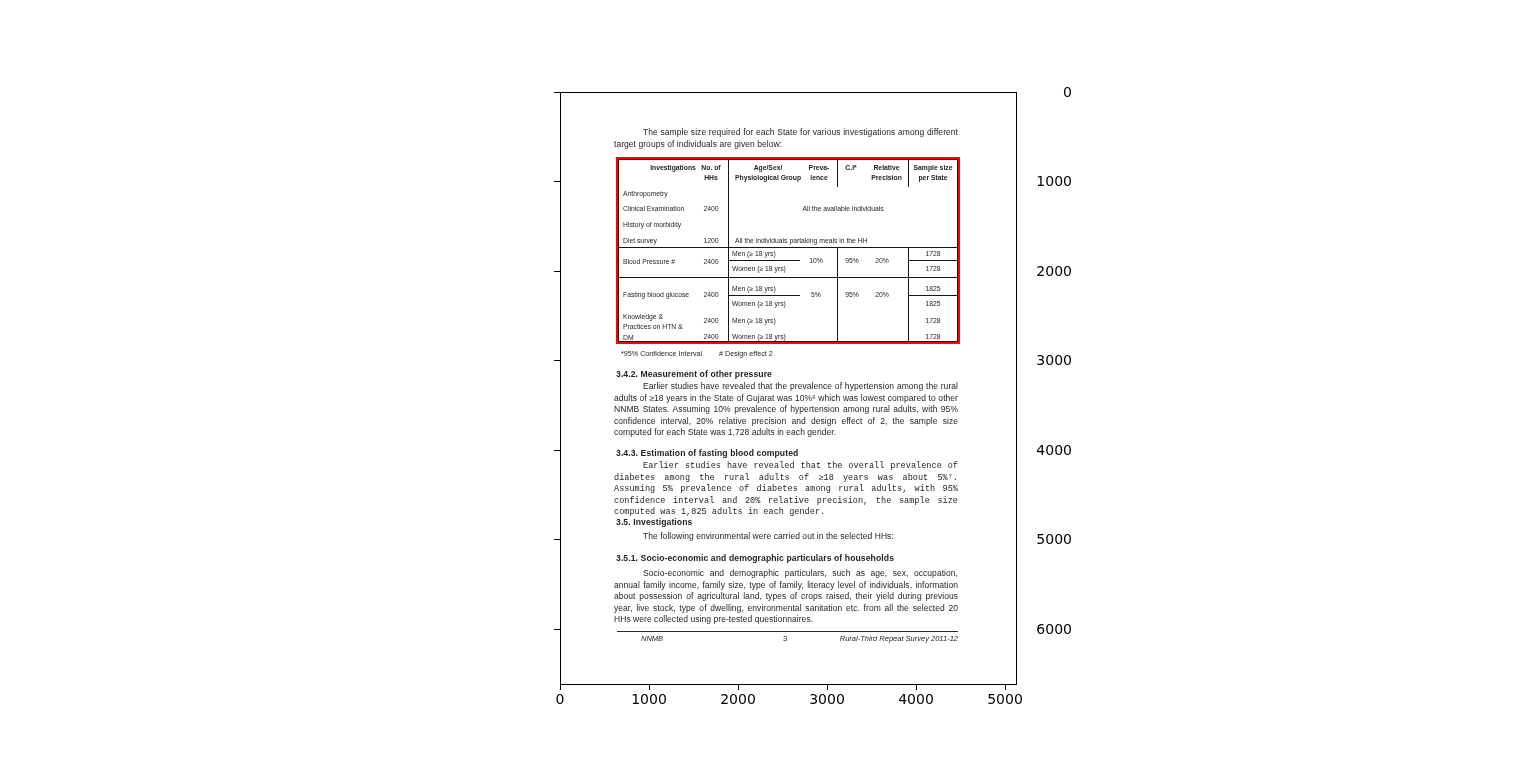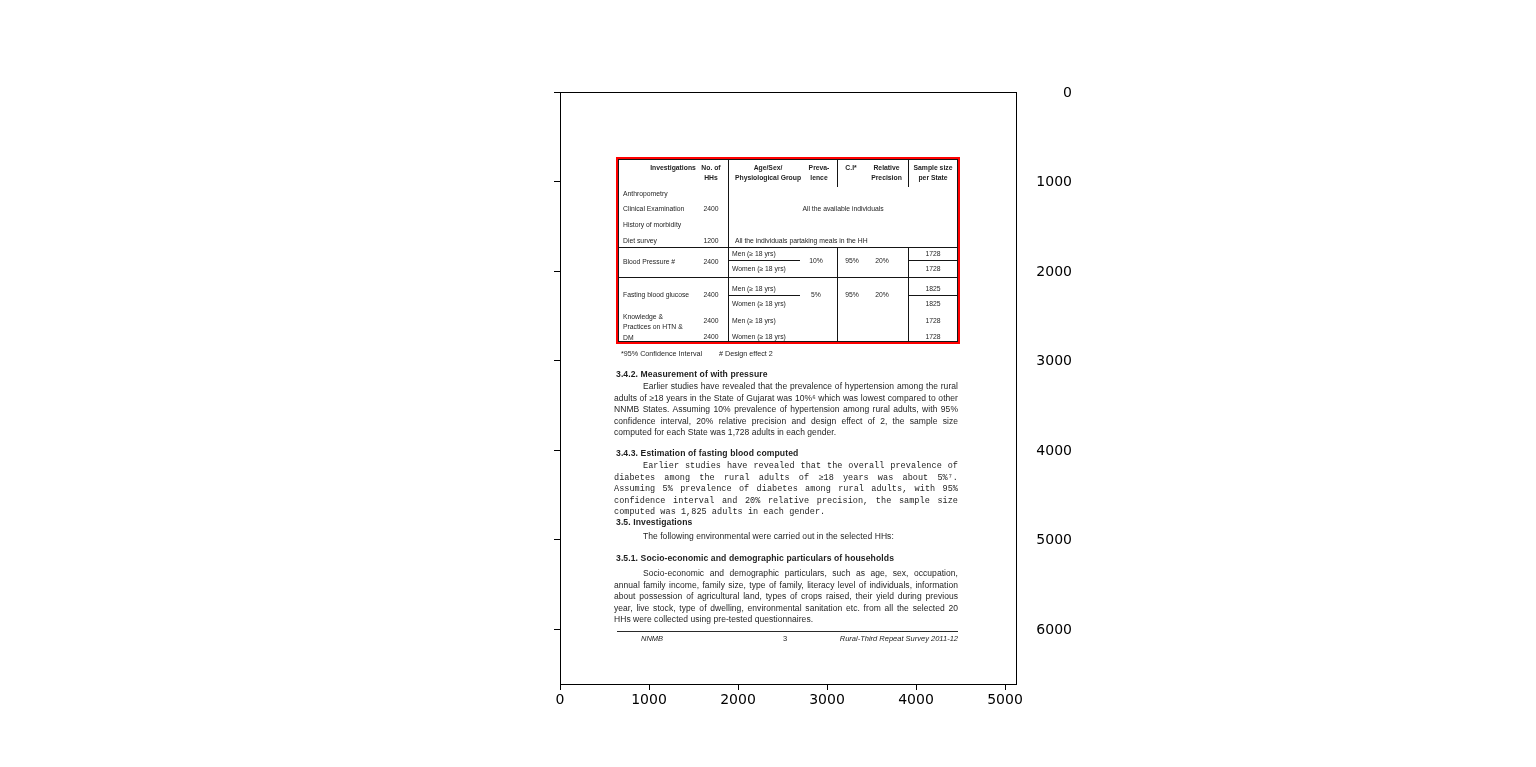--- a/index.html
+++ b/index.html
@@ -60,20 +60,21 @@
   <div class="xtick-label" style="left:560px">0</div>
   <div class="xtick-label" style="left:649px">1000</div>
   <div class="xtick-label" style="left:738px">2000</div>
   <div class="xtick-label" style="left:827px">3000</div>
   <div class="xtick-label" style="left:916px">4000</div>
   <div class="xtick-label" style="left:1005px">5000</div>
 
   <div class="axes">
     <div class="doc">
 
+      <div class="para indent" style="left:53px;top:34px;width:344px;">The sample size required for each State for various investigations among different target groups of individuals are given below:</div>
 
       <div class="redbox" style="border-color: rgb(255, 0, 0);">
         <div class="tbl-border"></div>
 
         <div class="tline" style="left:110px;top:0;width:1px;height:183px;"></div>
         <div class="tline" style="left:219px;top:0;width:1px;height:28px;"></div>
         <div class="tline" style="left:290px;top:0;width:1px;height:28px;"></div>
         <div class="tline" style="left:219px;top:88px;width:1px;height:95px;"></div>
         <div class="tline" style="left:290px;top:88px;width:1px;height:95px;"></div>
 
@@ -133,21 +134,21 @@
         <div class="tcell c" style="left:76px;top:173px;width:34px;">2400</div>
         <div class="tcell nw" style="left:114px;top:157px;">Men (≥ 18 yrs)</div>
         <div class="tcell nw" style="left:114px;top:173px;">Women (≥ 18 yrs)</div>
         <div class="tcell c" style="left:290px;top:157px;width:50px;">1728</div>
         <div class="tcell c" style="left:290px;top:173px;width:50px;">1728</div>
       </div>
 
       <div class="fnote" style="left:60px;top:256px;">*95% Confidence Interval</div>
       <div class="fnote" style="left:158px;top:256px;"># Design effect 2</div>
 
-      <div class="h" style="left:55px;top:276px;">3.4.2. Measurement of with pressure</div>
+      <div class="h" style="left:55px;top:276px;">3.4.2. Measurement of other pressure</div>
       <div class="para indent" style="left:53px;top:288px;width:344px;">Earlier studies have revealed that the prevalence of hypertension among the rural adults of ≥18 years in the State of Gujarat was 10%⁶ which was lowest compared to other NNMB States. Assuming 10% prevalence of hypertension among rural adults, with 95% confidence interval, 20% relative precision and design effect of 2, the sample size computed for each State was 1,728 adults in each gender.</div>
 
       <div class="h" style="left:55px;top:355px;">3.4.3. Estimation of fasting blood computed</div>
       <div class="para indent" style="left:53px;top:368px;width:344px;font-family:Liberation Mono, monospace;">Earlier studies have revealed that the overall prevalence of diabetes among the rural adults of ≥18 years was about 5%⁷. Assuming 5% prevalence of diabetes among rural adults, with 95% confidence interval and 20% relative precision, the sample size computed was 1,825 adults in each gender.</div>
 
       <div class="h" style="left:55px;top:424px;">3.5. Investigations</div>
       <div class="para indent" style="left:53px;top:438px;width:344px;">The following environmental were carried out in the selected HHs:</div>
 
       <div class="h" style="left:55px;top:460px;">3.5.1. Socio-economic and demographic particulars of households</div>
       <div class="para indent" style="left:53px;top:475px;width:344px;">Socio-economic and demographic particulars, such as age, sex, occupation, annual family income, family size, type of family, literacy level of individuals, information about possession of agricultural land, types of crops raised, their yield during previous year, live stock, type of dwelling, environmental sanitation etc. from all the selected 20 HHs were collected using pre-tested questionnaires.</div>

